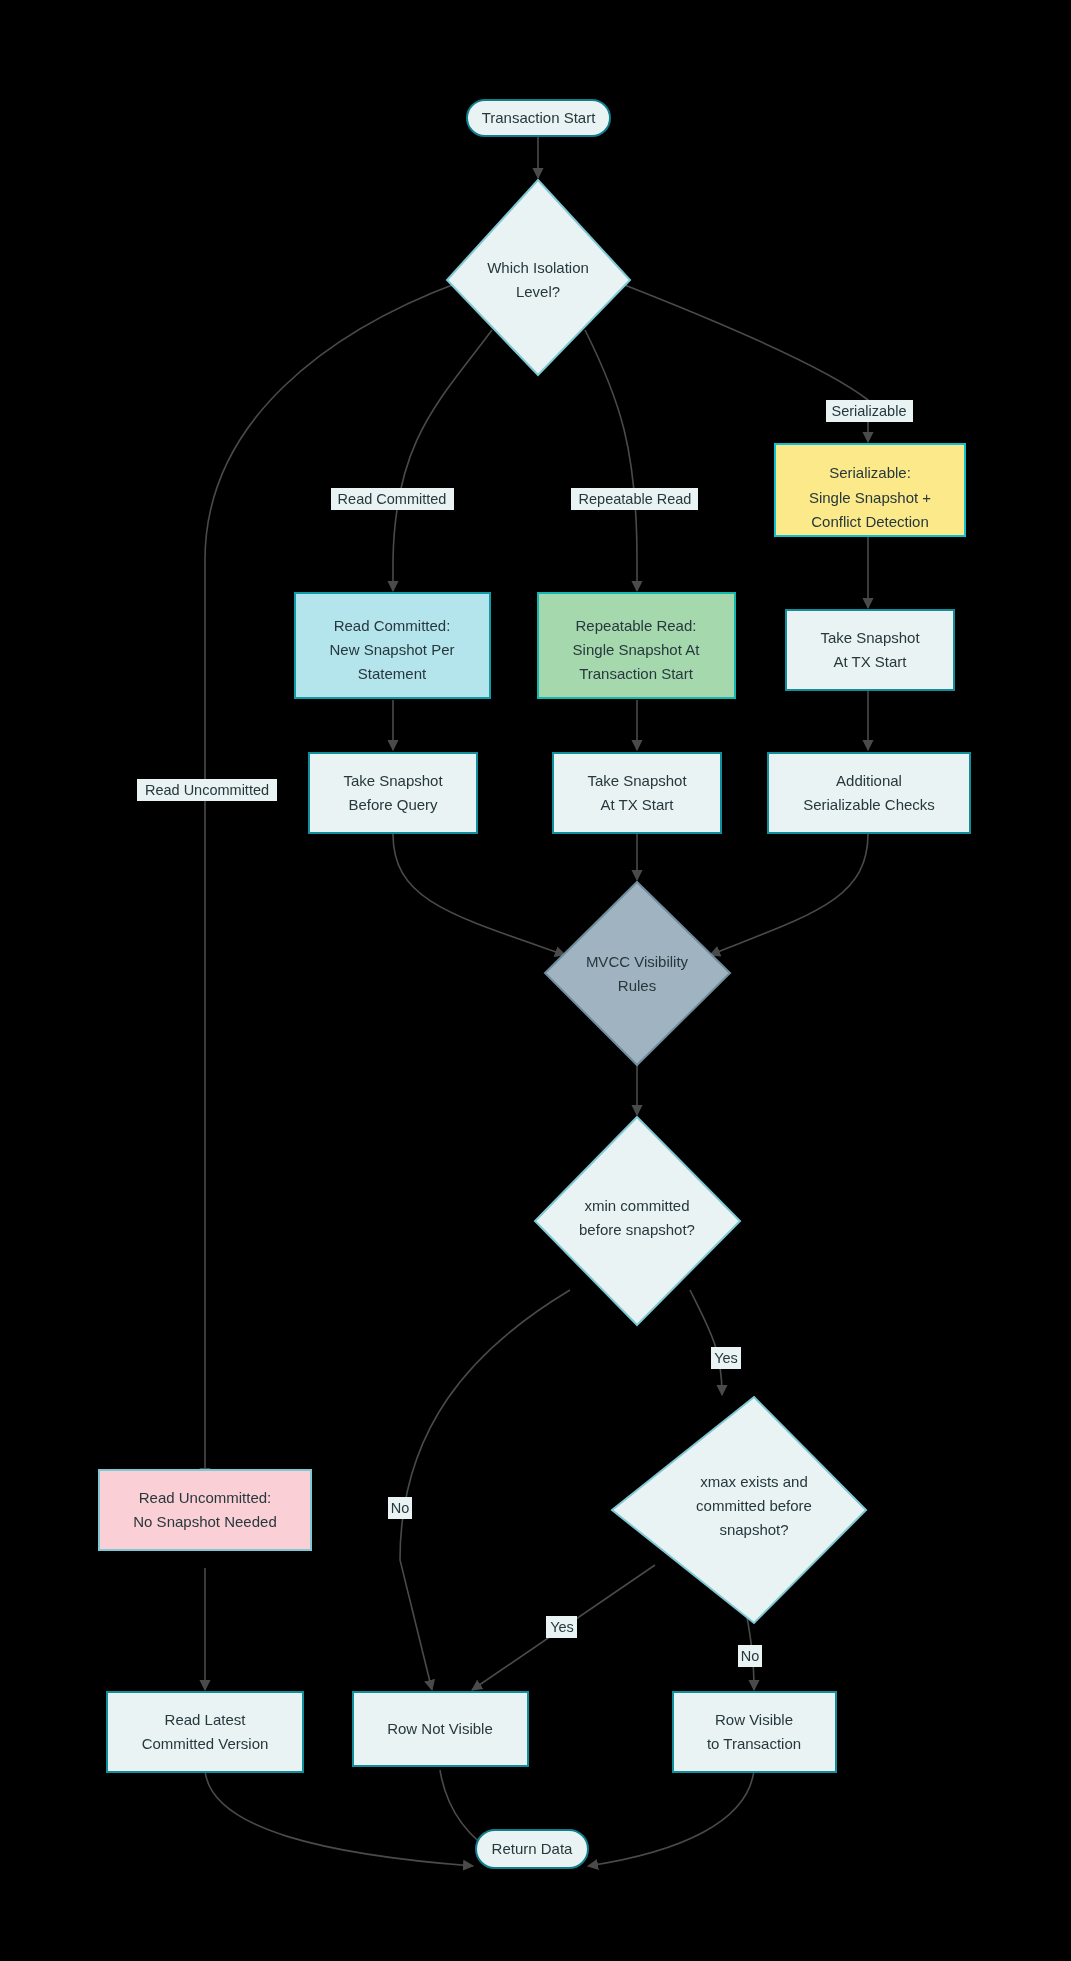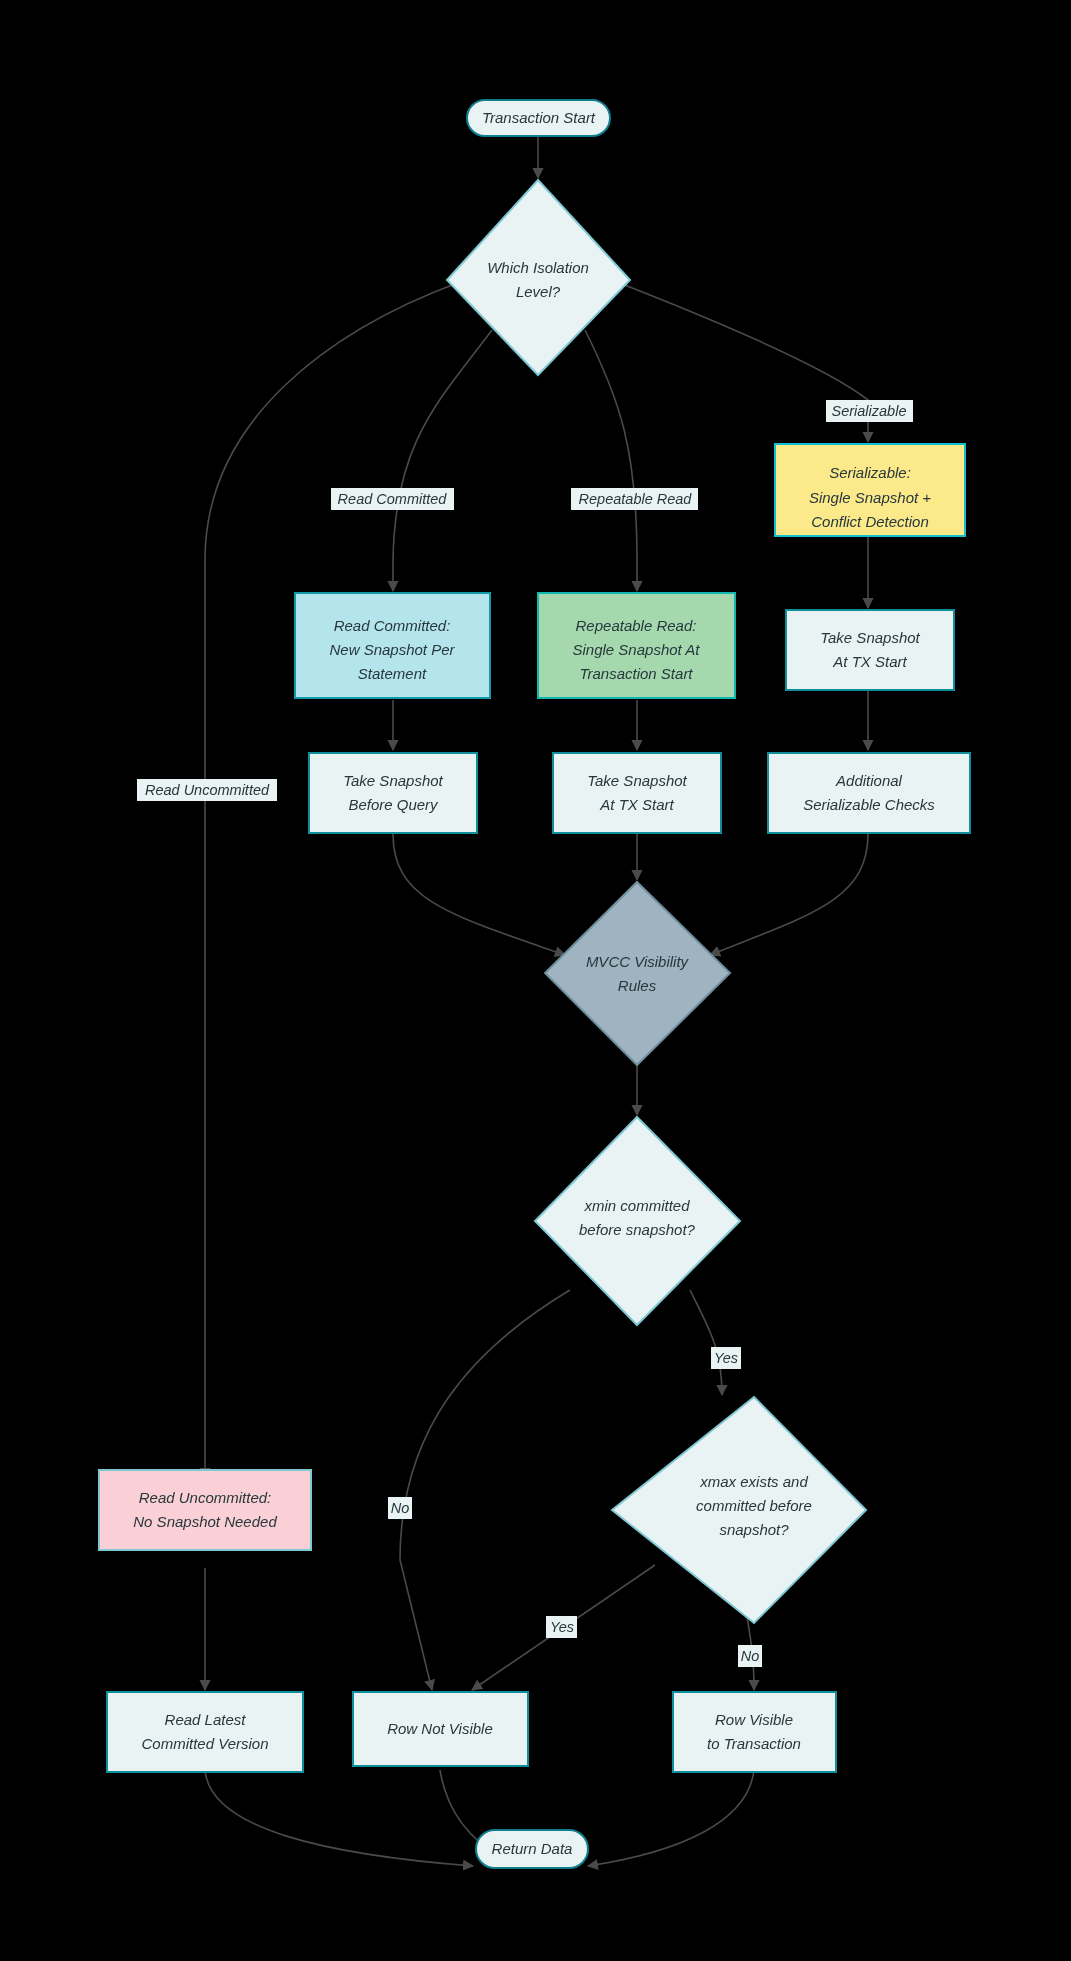--- a/index.html
+++ b/index.html
@@ -11,21 +11,20 @@
     width: 1071px;
     height: 1961px;
     overflow: hidden;
     font-family: "Liberation Sans", sans-serif;
   }
   #canvas {
     position: relative;
     width: 1071px;
     height: 1906px;
     background: #000000;
-    font-style: italic;
   }
   svg#diagram {
     position: absolute;
     top: 0;
     left: 0;
     width: 1071px;
     height: 1961px;
   }
   .node-shape {
     stroke-width: 2px;

